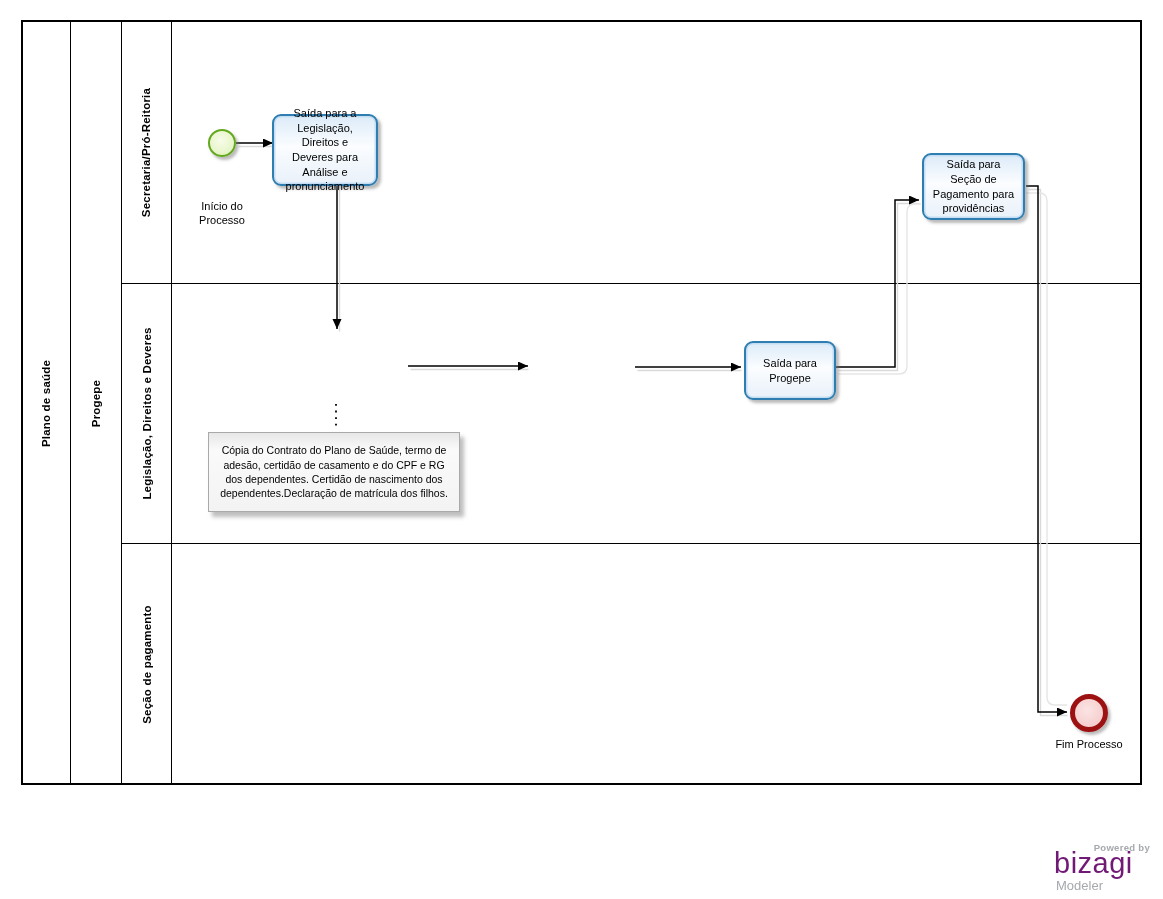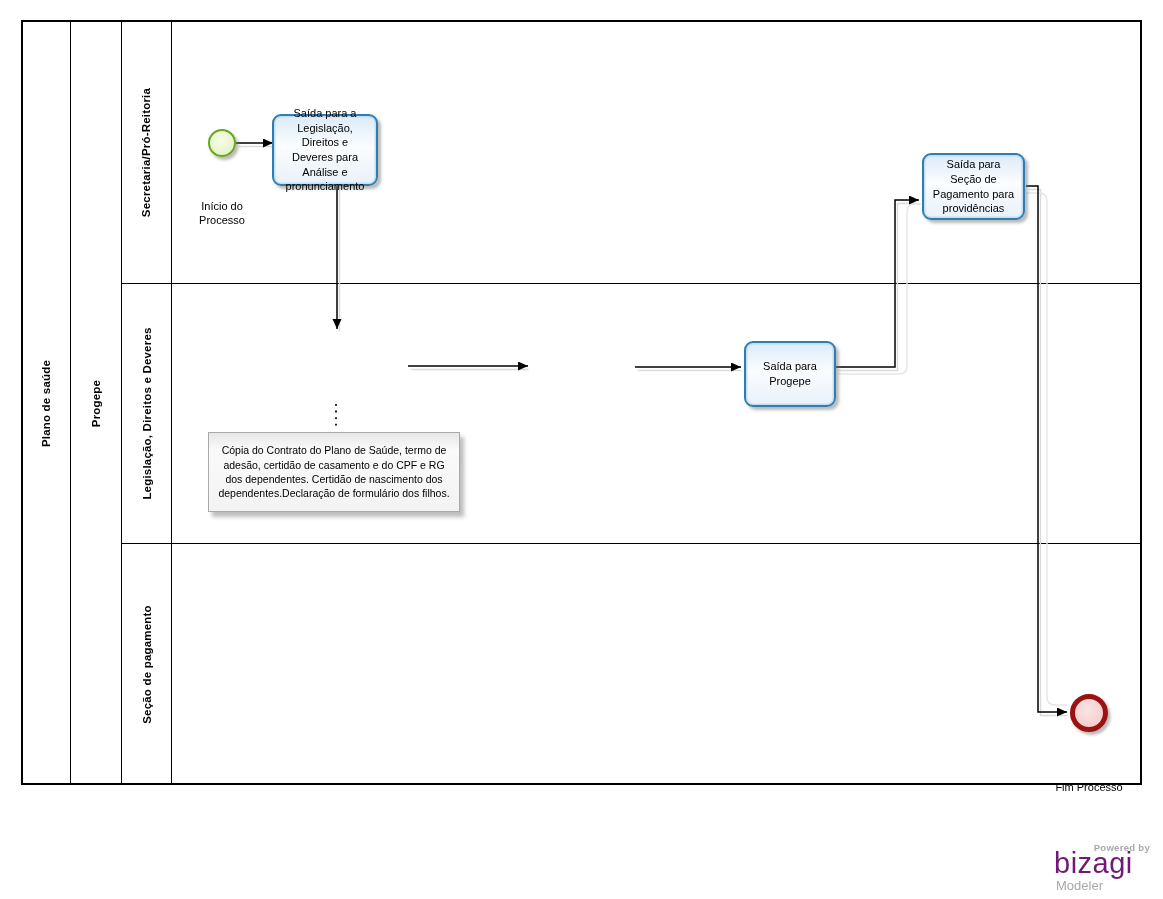--- a/index.html
+++ b/index.html
@@ -31,21 +31,21 @@
     border:2.5px solid #64a81f;
     background:radial-gradient(circle at 45% 40%,#f8fce9 0%,#eaf6cf 55%,#d9efb2 100%);
   }
   .end-event{
     left:1070px;top:694px;width:38px;height:38px;
     border:5px solid #9c1212;
     background:radial-gradient(circle at 45% 40%,#fbe4e4 0%,#f7d2d2 60%,#f2c2c2 100%);
   }
   .shape-label{position:absolute;font-size:11px;line-height:1.25;text-align:center;}
   .start-label{left:177px;top:168px;width:90px;margin-top:32px;}
-  .end-label{left:1034px;top:781px;width:110px;}
+  .end-label{left:1034px;top:738px;width:110px;}
   
   .annotation{
     position:absolute;left:208px;top:432px;width:252px;height:80px;box-sizing:border-box;
     border:1px solid #a9a9a9;
     background:linear-gradient(180deg,#e7e7e7 0%,#fafafa 22%,#f3f3f3 100%);
     box-shadow:4px 5px 4px rgba(110,110,110,.45);
     display:flex;align-items:center;justify-content:center;text-align:center;
     font-size:10.5px;line-height:1.38;padding:4px 8px;
   }
   
@@ -108,29 +108,29 @@
 
   <div class="event-circle start-event"></div>
   <div class="shape-label start-label">Início do Processo</div>
 
   <div class="event-circle end-event"></div>
   <div class="shape-label end-label">Fim  Processo</div>
 
   <div class="task" style="left:272px;top:108px;width:106px;height:72px;margin-top:6px;">
     <span>Saída para a Legislação, Direitos e Deveres para Análise e pronunciamento</span>
   </div>
-  <div class="task" style="left:744px;top:341px;width:92px;height:66px;">
+  <div class="task" style="left:744px;top:341px;width:92px;height:59px;">
     <span>Saída para Progepe</span>
   </div>
   <div class="task" style="left:922px;top:153px;width:103px;height:67px;">
     <span>Saída  para Seção de Pagamento para providências</span>
   </div>
 
   <div class="annotation">
-    <span>Cópia do Contrato do Plano de Saúde, termo de adesão, certidão de casamento e do CPF e RG dos dependentes. Certidão de nascimento dos dependentes.Declaração de formulário dos filhos.</span>
+    <span>Cópia do Contrato do Plano de Saúde, termo de adesão, certidão de casamento e do CPF e RG dos dependentes. Certidão de nascimento dos dependentes.Declaração de matrícula dos filhos.</span>
   </div>
 
   <div class="logo">
     <span class="powered">Powered by</span>
     <span class="brand">bizagi</span>
     <span class="product">Modeler</span>
   </div>
 
 </div>
 

